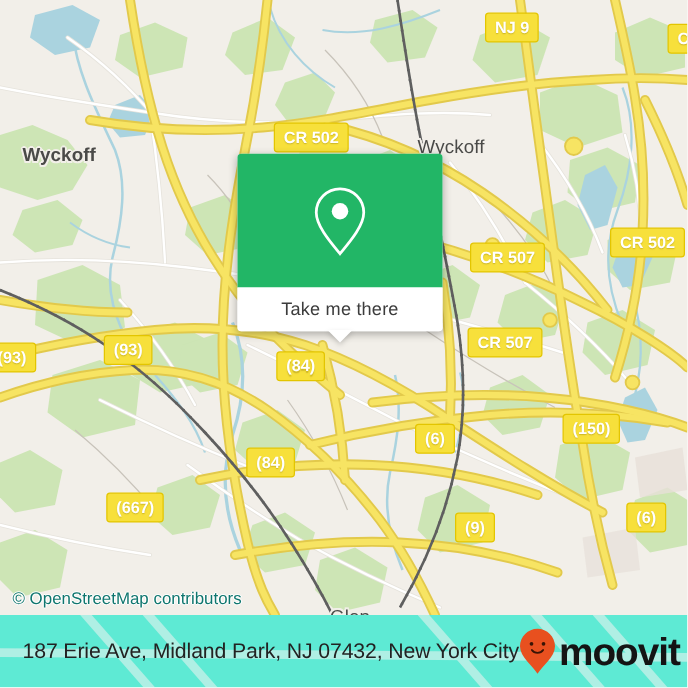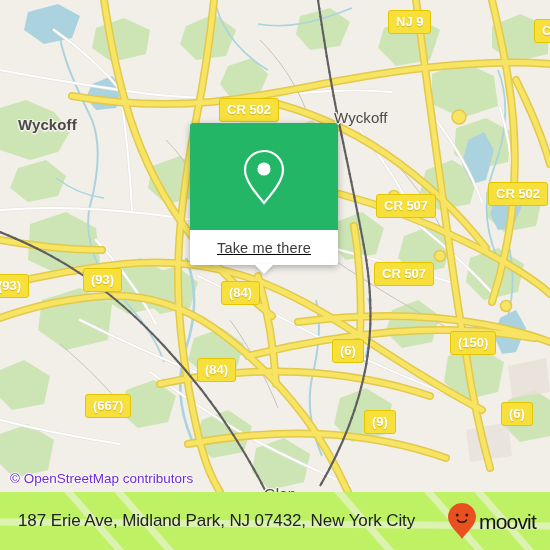--- a/index.html
+++ b/index.html
@@ -57,27 +57,26 @@
     text-shadow: 0 1px 1px rgba(120,100,0,0.35);
     box-sizing: border-box;
   }
   .shield.big { font-size: 13px; padding: 4px 7px 5px 7px; }
 
   
   #poi-card {
     position: absolute;
     left: 190px;
     top: 123px;
-    width: 148px;
+    width: 164px;
     border-radius: 3px;
     box-shadow: 0 2px 7px rgba(0,0,0,0.30);
     overflow: visible;
     background: #ffffff;
     cursor: pointer;
-    text-decoration: underline;
   }
   #poi-card-head {
     height: 107px;
     background: #22B666;
     border-radius: 3px 3px 0 0;
     display: flex;
     align-items: center;
     justify-content: center;
   }
   #poi-card-foot {
@@ -105,35 +104,35 @@
     border-top: 10px solid #ffffff;
     filter: drop-shadow(0 2px 2px rgba(0,0,0,0.18));
   }
 
   
   #attribution {
     position: absolute;
     left: 10px;
     top: 471px;
     font-size: 13.5px;
-    color: #6d28d9;
+    color: #0f766e;
     white-space: nowrap;
     text-shadow:
       1px 0 rgba(255,255,255,0.9), -1px 0 rgba(255,255,255,0.9),
       0 1px rgba(255,255,255,0.9), 0 -1px rgba(255,255,255,0.9);
   }
 
   
   #bottom-bar {
     position: absolute;
     left: 0;
     top: 492px;
     width: 550px;
     height: 58px;
-    background: #bef264;
+    background: #5eead4;
     display: flex;
     align-items: center;
     box-sizing: border-box;
     padding: 0 14px 0 18px;
   }
   #bottom-bar-bg-lines { position:absolute; left:0; top:0; opacity:0.55; }
   #address-text {
     position: relative;
     font-size: 17px;
     color: #222222;
@@ -142,22 +141,22 @@
     flex: 1 1 auto;
   }
   #moovit-logo {
     position: relative;
     display: flex;
     align-items: center;
     flex: 0 0 auto;
     gap: 2px;
   }
   #moovit-wordmark {
-    font-size: 21px;
-    font-weight: normal;
+    font-size: 31px;
+    font-weight: bold;
     color: #141414;
     letter-spacing: -0.8px;
     line-height: 1;
   }
 </style>
 </head>
 <body>
 
 <div id="app">
 

